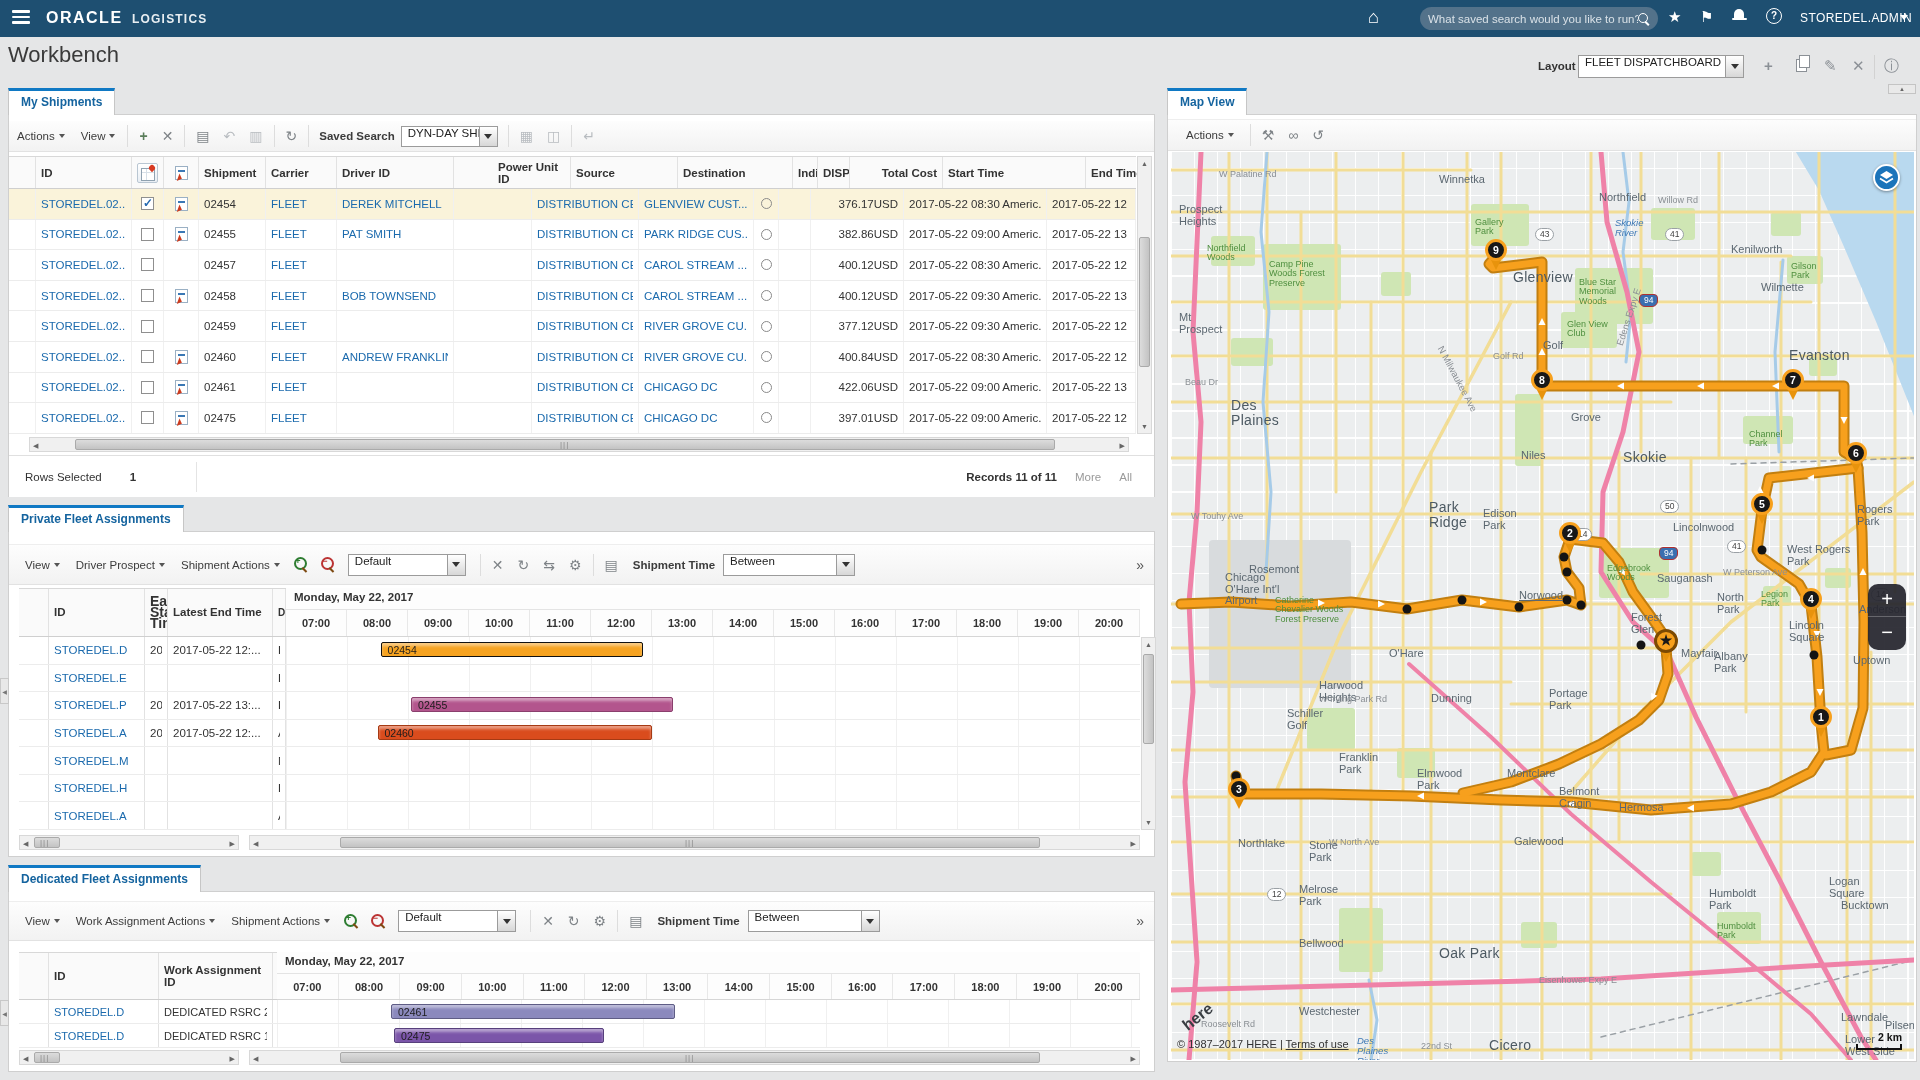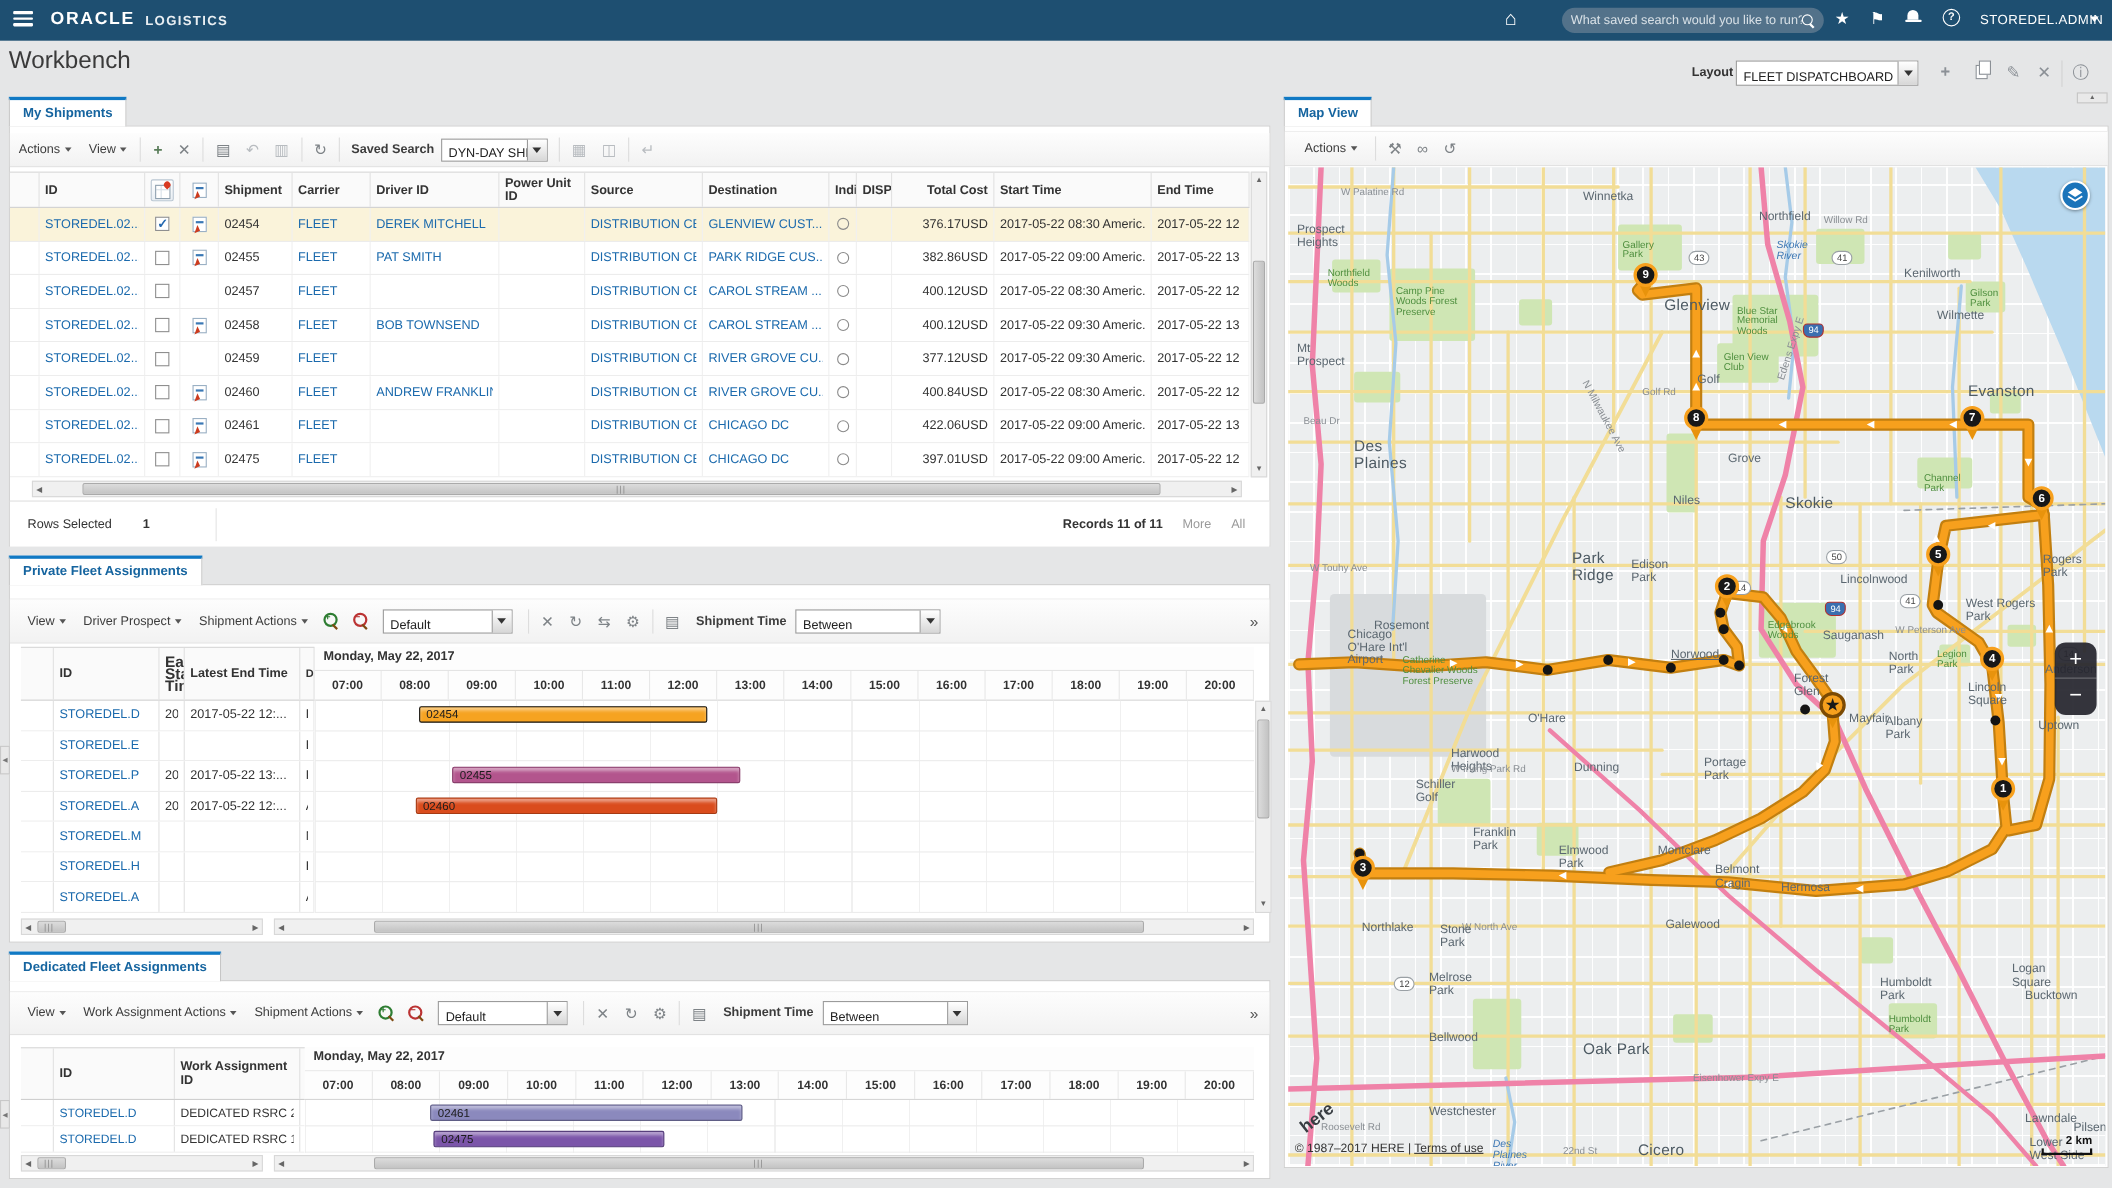--- a/index.html
+++ b/index.html
@@ -23,21 +23,21 @@
   .bell{position:absolute;left:1733px;top:9px;width:14px;height:14px;}
   .bell::before{content:"";position:absolute;left:1px;top:0;width:10px;height:9px;background:#fff;border-radius:6px 6px 0 0;}
   .bell::after{content:"";position:absolute;left:-1px;top:9px;width:15px;height:2px;background:#fff;border-radius:1px;}
   .help{position:absolute;left:1766px;top:8px;width:16px;height:16px;border:1.6px solid #fff;border-radius:50%;
       font-size:10px;font-weight:bold;text-align:center;line-height:14px;color:#fff;}
   .nav-user{position:absolute;left:1800px;top:11px;font-size:12px;color:#fff;letter-spacing:.4px;}
   .nav-caret{position:absolute;left:1900px;top:15px;width:0;height:0;border-left:4px solid transparent;border-right:4px solid transparent;border-top:5px solid #fff;}
   
   .page-title{position:absolute;left:8px;top:42px;font-size:22px;color:#3a3a3a;}
   .layout-label{position:absolute;left:1538px;top:60px;font-size:11.5px;font-weight:bold;color:#333;}
-  .sel{border:1px solid #9b9b9b;background:#fff;display:flex;align-items:flex-end;font-size:11.5px;color:#222;}
+  .sel{border:1px solid #9b9b9b;background:#fff;display:flex;align-items:flex-start;font-size:11.5px;color:#222;}
   .sel .val{padding-left:6px;flex:1;white-space:nowrap;overflow:hidden;}
   .sel .btn{width:18px;align-self:stretch;background:linear-gradient(#fff,#d7d7d7);border-left:1px solid #9b9b9b;
       display:flex;align-items:center;justify-content:center;}
   .sel .btn::after{content:"";width:0;height:0;border-left:4px solid transparent;border-right:4px solid transparent;border-top:5px solid #333;}
   #layout-select{position:absolute;left:1578px;top:55px;width:166px;height:23px;}
   .hd-ico{position:absolute;top:57px;font-size:15px;color:#8b9096;cursor:pointer;}
   .icon-copy{position:absolute;top:59px;width:11px;height:13px;border:1.6px solid #8b9096;background:#fff;}
   .icon-copy::after{content:"";position:absolute;left:2px;top:-5px;width:9px;height:11px;border:1.6px solid #8b9096;background:#fff;}
   .hd-sep{position:absolute;top:55px;width:1px;height:24px;background:#d2d2d2;}
   .collapse-tab{position:absolute;left:1888px;top:84px;width:28px;height:10px;background:#e9e9e9;border:1px solid #c4c4c4;
@@ -207,21 +207,21 @@
         <div class="gc" style="width: 96px; flex: 0 0 96px;">ID</div>
         <div class="gc" style="width: 32px; flex: 0 0 32px;">
           <div class="pinbtn"></div>
         </div>
         <div class="gc" style="width: 35px; flex: 0 0 35px;">
           <div class="docico"></div>
         </div>
         <div class="gc" style="width: 67px; flex: 0 0 67px;">Shipment</div>
         <div class="gc" style="width: 71px; flex: 0 0 71px;">Carrier</div>
         <div class="gc" style="width: 117px; flex: 0 0 117px;">Driver ID</div>
-        <div class="gc" style="width: 78px; flex: 0 0 78px;">Power Unit ID</div>
+        <div class="gc" style="width: 78px; flex: 0 0 78px; margin-left: 39px;">Power Unit ID</div>
         <div class="gc" style="width: 107px; flex: 0 0 107px;">Source</div>
         <div class="gc" style="width: 115px; flex: 0 0 115px;">Destination</div>
         <div class="gc" style="width: 25px; flex: 0 0 25px;">Indic</div>
         <div class="gc" style="width: 32px; flex: 0 0 32px;">DISPA</div>
         <div class="gc" style="width: 93px; flex: 0 0 93px; justify-content: flex-end;">Total Cost</div>
         <div class="gc" style="width: 143px; flex: 0 0 143px;">Start Time</div>
         <div class="gc" style="width: 89px; flex: 0 0 89px;">End Time</div>
       </div>
     <div class="rowwrap" style="left:0;top:74px;width:1127px;height:245px" id="ship-rows">
         <div class="trow selrow">

